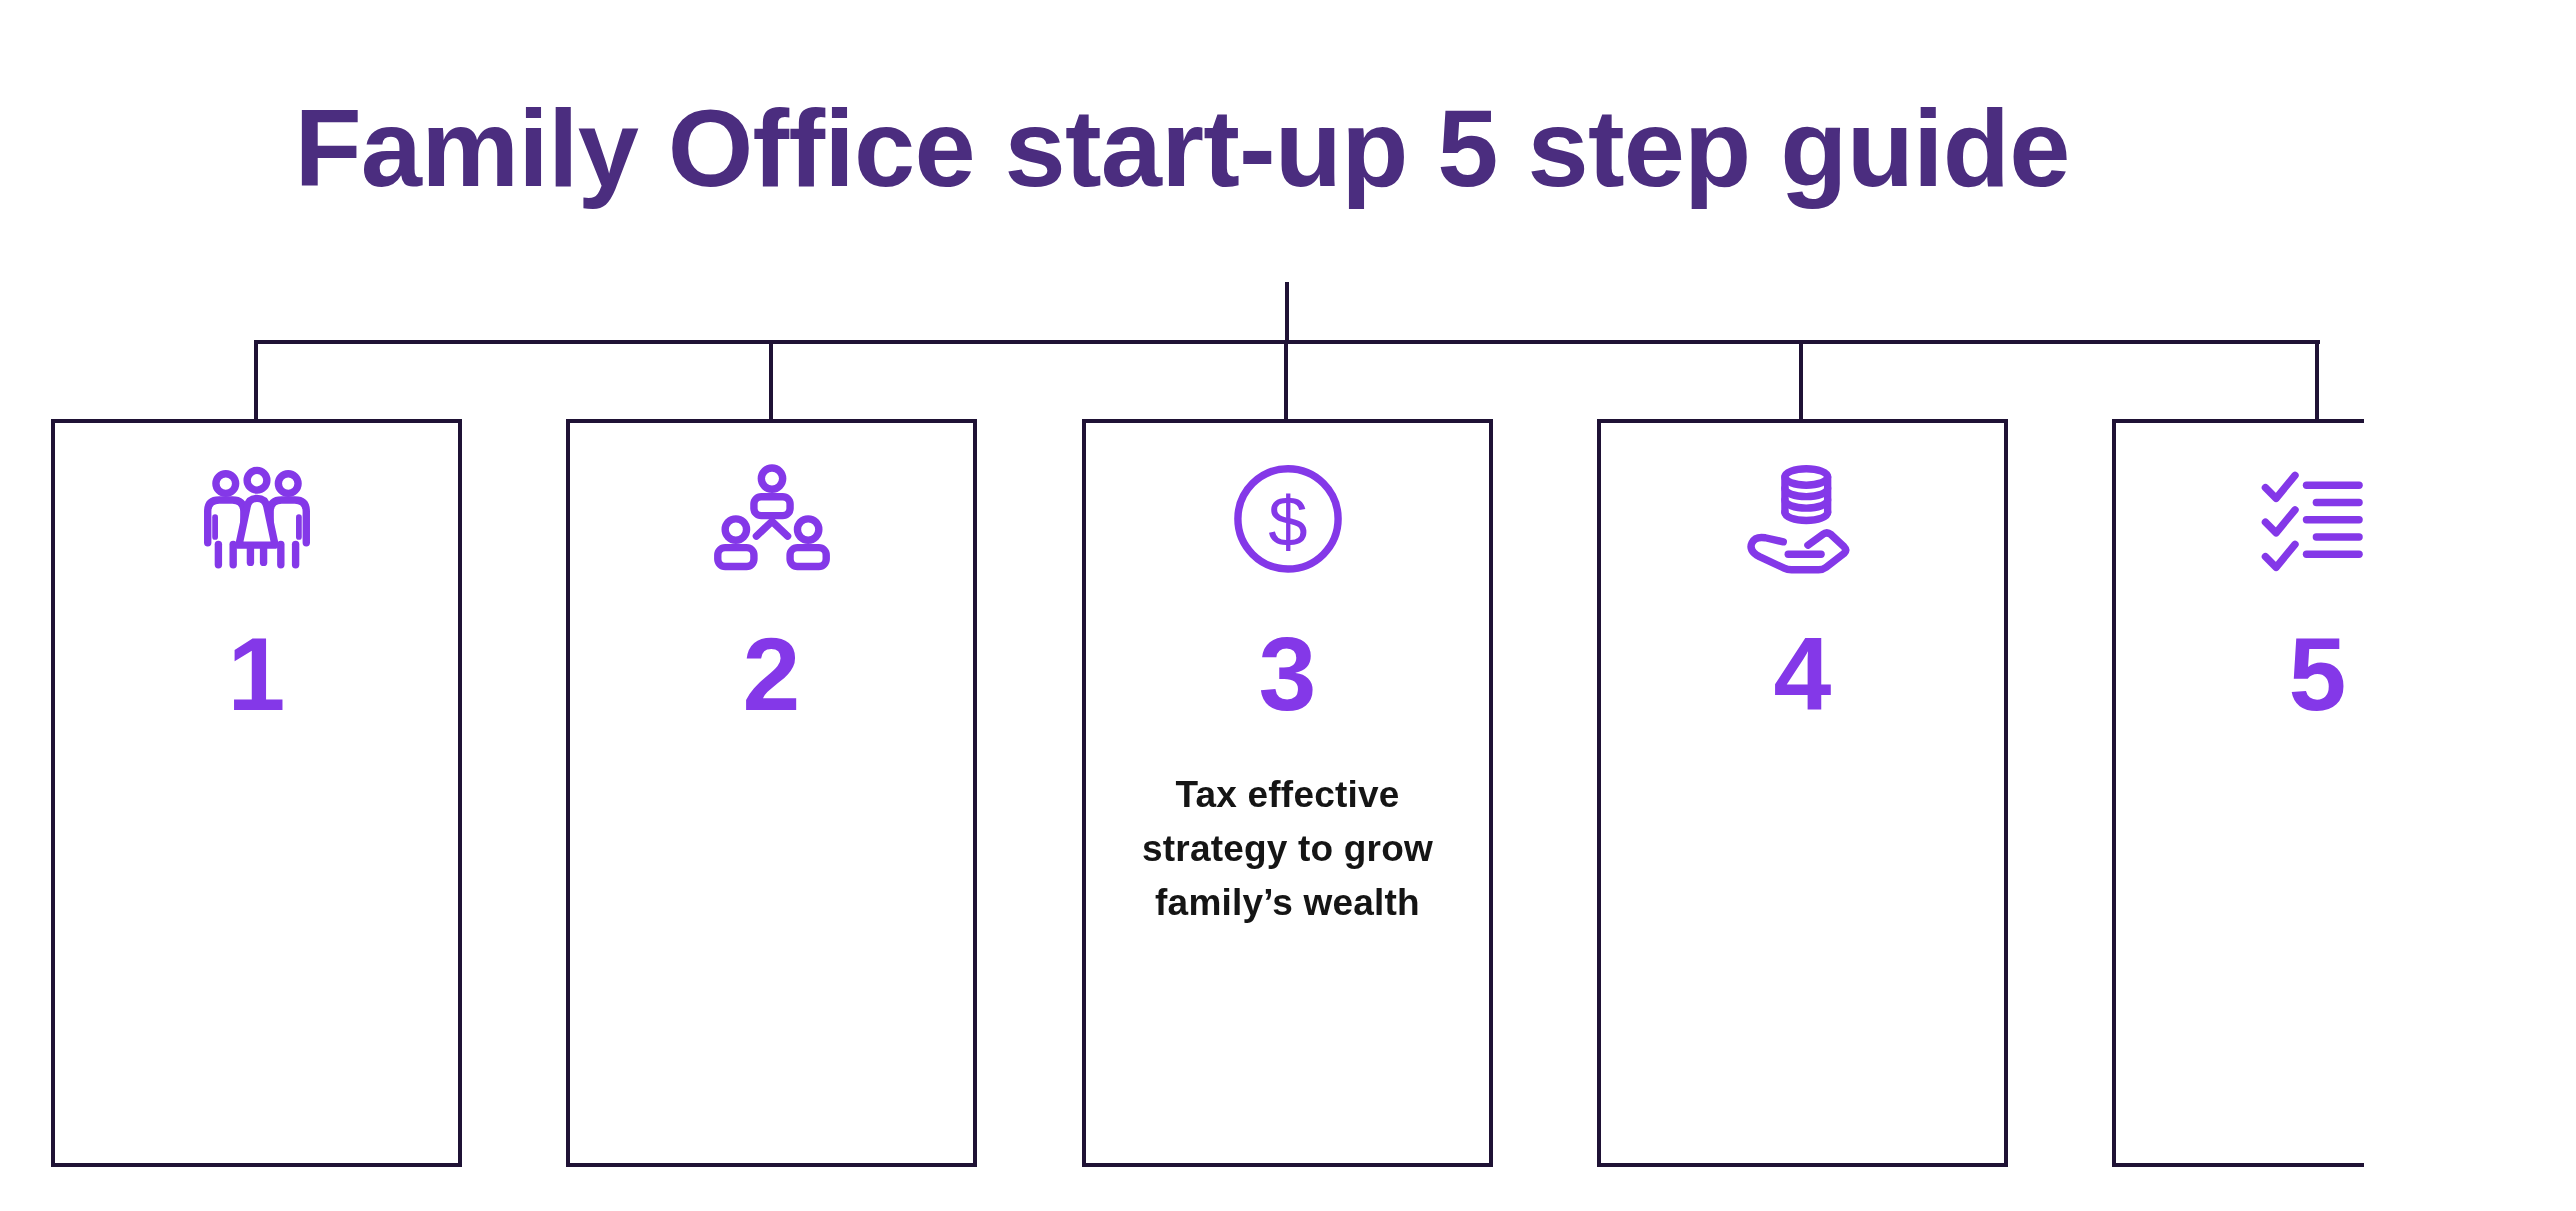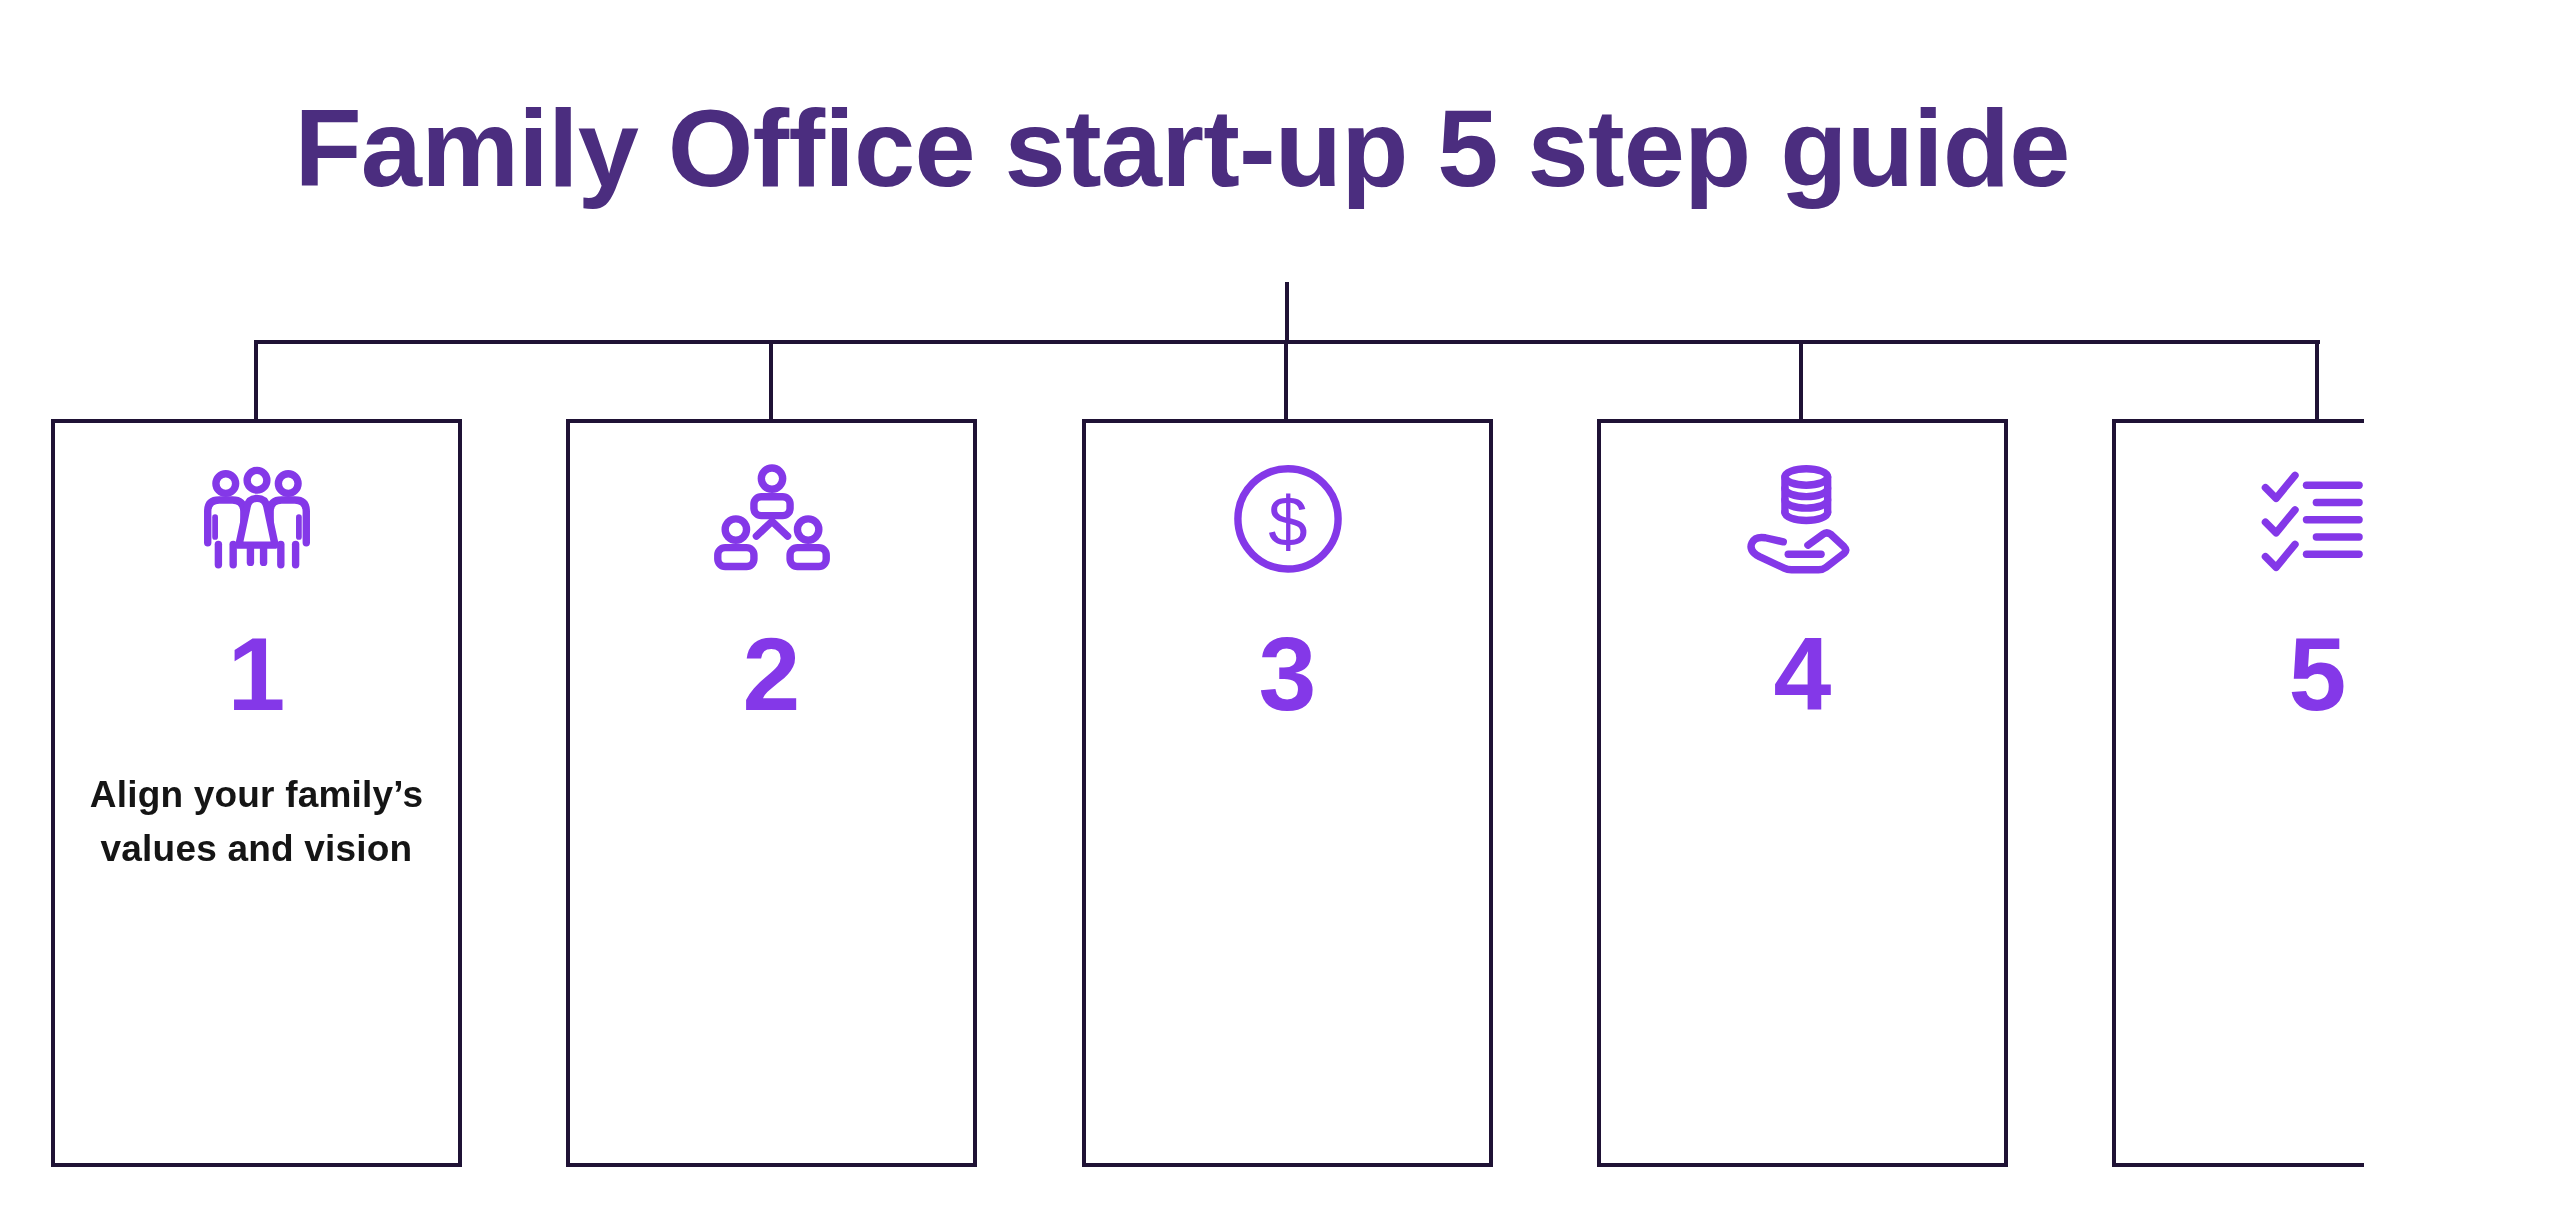--- a/index.html
+++ b/index.html
@@ -113,22 +113,20 @@
           <path d="M109,99 V124"></path>
           <path d="M127,99 V124"></path>
           <circle cx="80" cy="21" r="12" fill="#fff"></circle>
           <path d="M58,100 L68,53 Q70,43 80,43 Q90,43 92,53 L102,100 Z" fill="#fff"></path>
           <path d="M72,102 V121"></path>
           <path d="M88,102 V121"></path>
         </g>
       </svg>
     </div>
     <div class="step-number">1</div>
-    <div class="step-label">Align your family’s
-values and vision</div>
   </section>
 
   <section class="step s1">
     <div class="icon-wrap">
       <svg viewBox="0 0 160 140" xmlns="http://www.w3.org/2000/svg">
         <g fill="none" stroke="currentColor" stroke-width="9" stroke-linecap="round" stroke-linejoin="round">
           <circle cx="80" cy="19" r="13"></circle>
           <rect x="58" y="41" width="44" height="23" rx="9"></rect>
           <path d="M61,89 L80,71 L99,89"></path>
           <circle cx="36" cy="81" r="13"></circle>
@@ -142,20 +140,23 @@
   </section>
 
   <section class="step s2">
     <div class="icon-wrap">
       <svg viewBox="0 0 160 140" xmlns="http://www.w3.org/2000/svg">
         <circle cx="80" cy="68" r="61" fill="none" stroke="currentColor" stroke-width="9"></circle>
         <text x="80" y="71" text-anchor="middle" dominant-baseline="central" font-family="'Liberation Sans',sans-serif" font-size="86" font-weight="400" fill="currentColor">$</text>
       </svg>
     </div>
     <div class="step-number">3</div>
+    <div class="step-label">Tax effective
+strategy to grow
+family’s wealth</div>
   </section>
 
   <section class="step s3">
     <div class="icon-wrap">
       <svg viewBox="0 0 160 140" xmlns="http://www.w3.org/2000/svg">
         <g fill="none" stroke="currentColor" stroke-width="9" stroke-linecap="round" stroke-linejoin="round">
           <ellipse cx="84" cy="17" rx="26" ry="10"></ellipse>
           <path d="M58,17 V60"></path>
           <path d="M110,17 V60"></path>
           <path d="M58,31 a26,10 0 0 0 52,0"></path>

